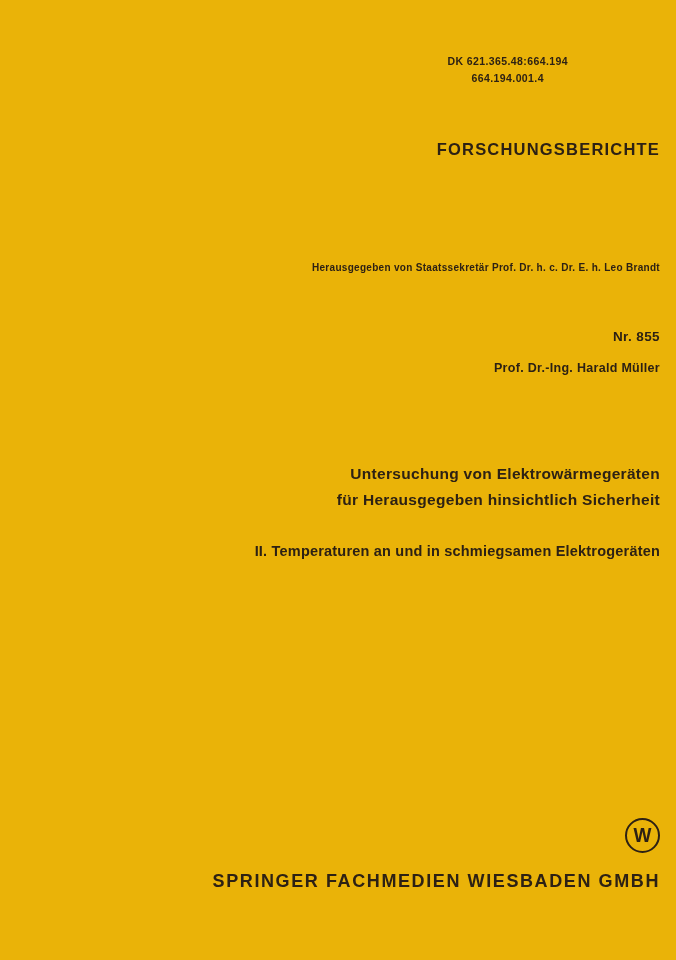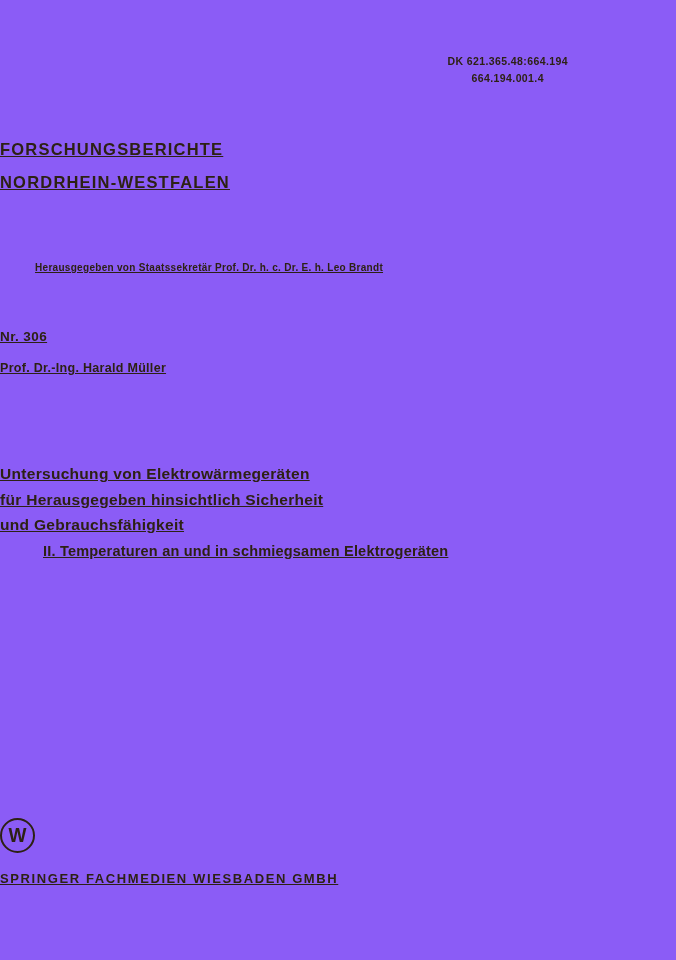--- a/index.html
+++ b/index.html
@@ -3,32 +3,31 @@
 <meta charset="utf-8">
 <style>
   html, body {
     margin: 0;
     padding: 0;
   }
   .cover {
     position: relative;
     width: 676px;
     height: 960px;
-    background: #8b5cf6;
+    background: #eab308;
     font-family: "Liberation Sans", sans-serif;
     font-weight: bold;
     color: #2d2114;
     overflow: hidden;
   }
   .centered {
     position: absolute;
     left: 0;
     right: 16px;
-    text-align: left;
-    text-decoration: underline;
+    text-align: right;
   }
   .dk-block {
     position: absolute;
     top: 53px;
     right: 108px;
     text-align: center;
     font-size: 10.5px;
     line-height: 17px;
     letter-spacing: 0.4px;
   }
@@ -86,51 +85,49 @@
     border-radius: 50%;
   }
   .logo-letter {
     font-size: 19px;
     line-height: 1;
     letter-spacing: 0;
     transform: scaleY(1.05);
   }
   .publisher-line {
     top: 871px;
-    font-size: 13px;
+    font-size: 18px;
     letter-spacing: 1.6px;
   }
 </style>
 </head>
 <body>
 
 <div class="cover">
 
   <div class="dk-block">
     <div>DK 621.365.48:664.194</div>
     <div>664.194.001.4</div>
   </div>
 
   <div class="centered series-block">
     <div>FORSCHUNGSBERICHTE</div>
-    <div>NORDRHEIN-WESTFALEN</div>
   </div>
 
   <div class="centered editor-line">Herausgegeben von Staatssekretär Prof. Dr. h. c. Dr. E. h. Leo Brandt</div>
 
-  <div class="centered issue-number">Nr. 306</div>
+  <div class="centered issue-number">Nr. 855</div>
 
   <div class="centered author-block">
     <div class="author-name">Prof. Dr.-Ing. Harald Müller</div>
   </div>
 
   <div class="centered title-block">
     <div>Untersuchung von Elektrowärmegeräten</div>
     <div>für Herausgegeben hinsichtlich Sicherheit</div>
-    <div>und Gebrauchsfähigkeit</div>
   </div>
 
   <div class="centered subtitle-line">II. Temperaturen an und in schmiegsamen Elektrogeräten</div>
 
   <div class="centered logo-wrap">
     <span class="logo-circle">
       <span class="logo-letter">W</span>
     </span>
   </div>
 

